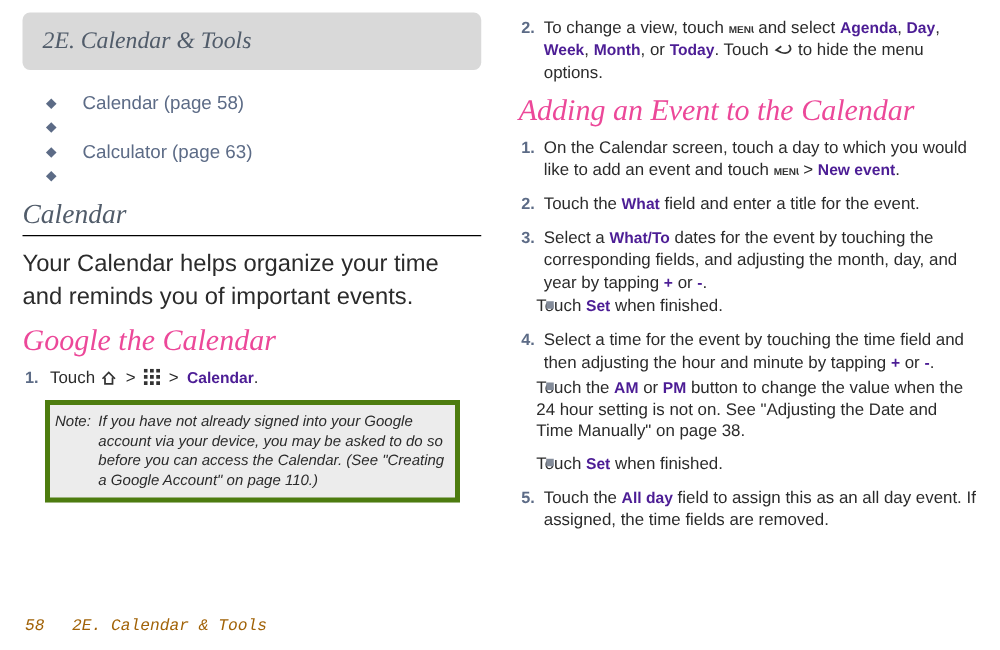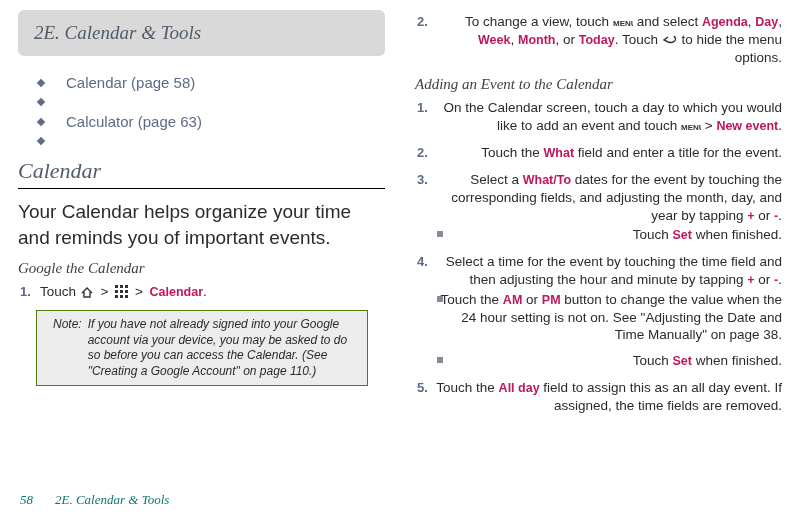--- a/index.html
+++ b/index.html
@@ -62,60 +62,60 @@
   }
   p.body {
     font-size: 19px;
     line-height: 1.35;
     margin: 6px 0 8px 0;
   }
   h2.sub {
     font-family: Georgia, 'Times New Roman', serif;
     font-style: italic;
     font-weight: normal;
-    font-size: 15px;
-    color: #404040;
+    font-size: 24px;
+    color: #ec4899;
     margin: 10px 0 6px 0;
   }
   ol.steps {
     list-style: none;
     padding: 0;
     margin: 2px 0 4px 0;
     counter-reset: step;
     font-size: 13.5px;
     line-height: 1.32;
   }
   ol.steps > li {
     counter-increment: step;
     position: relative;
     padding-left: 22px;
     margin: 3px 0 9px 0;
   }
-  ol.steps.right > li { padding-left: 20px; text-align: right; }
+  ol.steps.right > li { padding-left: 20px; }
   ol.steps > li::before {
     content: counter(step) ".";
     position: absolute;
     left: 2px;
     top: 0;
     color: #5c6b86;
     font-family: Arial, Helvetica, sans-serif;
     font-weight: bold;
     font-size: 13px;
   }
-  .bold-key { color:#be185d; font-family: Arial; font-size:12.5px; font-weight:bold; }
+  .bold-key { color:#4c1d95; font-family: Arial; font-size:12.5px; font-weight:bold; }
   .icon {
     display: inline-flex;
     vertical-align: -2px;
   }
   .icon svg { display:block; }
   .gt { padding: 0 3px; }
   .note-box {
-    border: 1px solid #4d7c0f;
+    border: 4px solid #4d7c0f;
     background: #ececec;
-    padding: 6px 16px;
+    padding: 6px 4px;
     font-size: 12px;
     font-style: italic;
     margin: 6px 17px 0 18px;
     display: flex;
     gap: 6px;
     line-height: 1.3;
   }
   .note-label {
     flex-shrink:0;
   }
@@ -131,23 +131,23 @@
     position: absolute;
     left: 22px; top: 5px;
     width: 6px; height: 6px;
     background: #848c9a;
   }
   .footer {
     position: absolute;
     bottom: 12px;
     left: 20px;
     font-style: italic;
-    font-family: Liberation Serif, serif;
+    font-family: Liberation Mono, monospace;
     font-size: 13px;
-    color: #0f766e;
+    color: #a16207;
   }
   .footer .pn { font-style: italic; margin-right: 22px; }
 </style>
 </head>
 <body>
 
 <div class="page">
   <div class="col">
     <div class="section-title">2E.  Calendar &amp; Tools</div>
 

